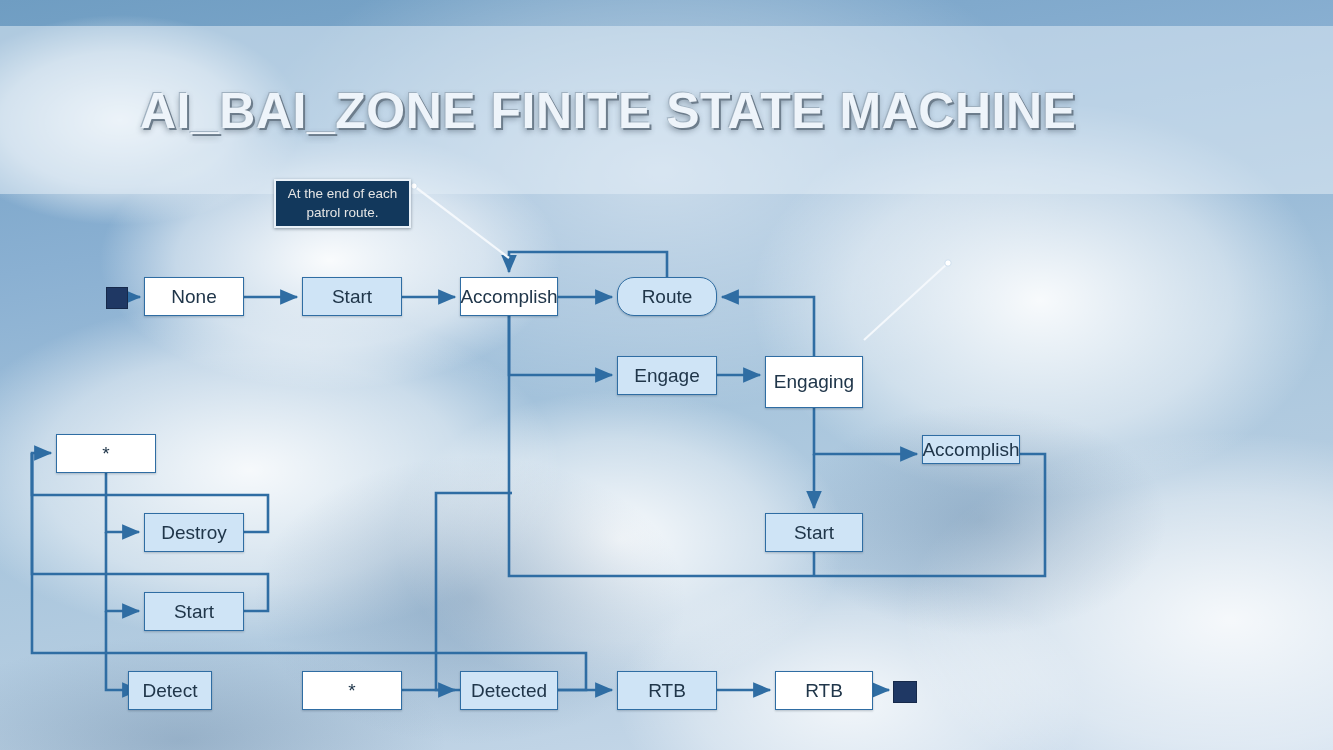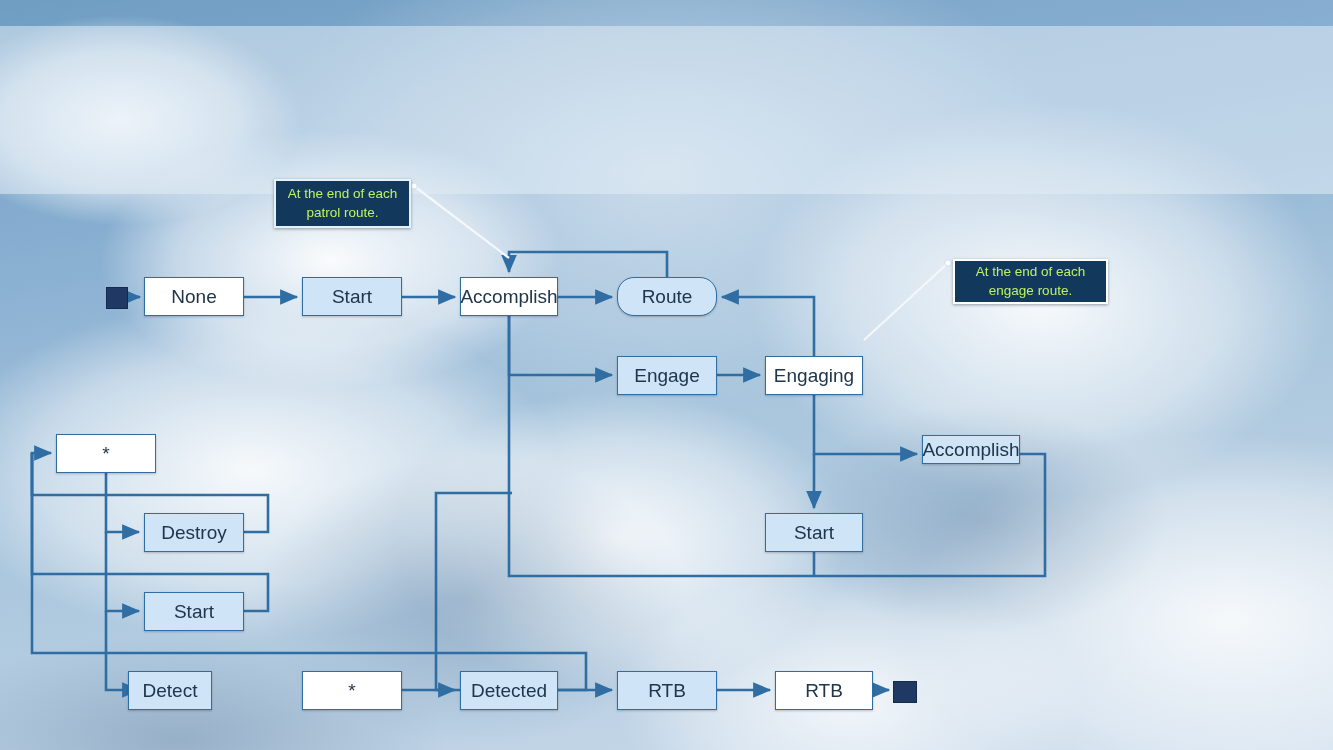--- a/index.html
+++ b/index.html
@@ -79,40 +79,41 @@
   .terminal {
     position: absolute;
     background: #1f3864;
     border: 1px solid #16294a;
   }
   .callout {
     position: absolute;
     box-sizing: border-box;
     background: #12385c;
     border: 2px solid #e9f1f8;
-    color: #bef264;
+    color: #e5e5e5;
     font-size: 13.5px;
     line-height: 1.35;
     text-align: center;
     display: flex;
     align-items: center;
     justify-content: center;
     padding: 4px 8px;
     box-shadow: 0 1px 3px rgba(10,25,40,0.4);
   }
   .callout.light-border { border-color: #ffffff; }
 </style>
 </head>
 <body>
 
 <div id="slide">
   <div class="sky"></div>
   <div class="sky-dark"></div>
 
   <div class="title-band"></div>
+  <div class="title">AI_BAI_ZONE FINITE STATE MACHINE</div>
 
   <div id="diagram">
 
     <svg class="edges" viewBox="0 0 1333 750">
       <defs>
         <marker id="arrow" markerWidth="8" markerHeight="8" refX="6.5" refY="3" orient="auto">
           <path d="M0,0 L7,3 L0,6 z" fill="#2f6da3"></path>
         </marker>
         <marker id="arrowdown" markerWidth="8" markerHeight="8" refX="6.5" refY="3" orient="auto">
           <path d="M0,0 L7,3 L0,6 z" fill="#2f6da3"></path>
@@ -190,21 +191,21 @@
     </div>
     <div class="node white" style="left:460px; top:277px; width:98px; height:39px;">
       <span>Accomplish</span>
     </div>
     <div class="node blue" style="left:617px; top:277px; width:100px; height:39px;border-radius:17px;">
       <span>Route</span>
     </div>
     <div class="node blue" style="left:617px; top:356px; width:100px; height:39px;">
       <span>Engage</span>
     </div>
-    <div class="node white" style="left:765px; top:356px; width:98px; height:39px;">
+    <div class="node white" style="left:765px; top:356px; width:98px; height:52px;">
       <span>Engaging</span>
     </div>
     <div class="node blue" style="left:922px; top:435px; width:98px; height:29px;">
       <span>Accomplish</span>
     </div>
     <div class="node blue" style="left:765px; top:513px; width:98px; height:39px;">
       <span>Start</span>
     </div>
     <div class="node white" style="left:56px; top:434px; width:100px; height:39px;">
       <span>*</span>
@@ -227,18 +228,15 @@
     <div class="node blue" style="left:617px; top:671px; width:100px; height:39px;">
       <span>RTB</span>
     </div>
     <div class="node white" style="left:775px; top:671px; width:98px; height:39px;">
       <span>RTB</span>
     </div>
 
     <div class="callout" style="left:274px; top:179px; width:137px; height:49px;">
       <span>At the end of each patrol route.</span>
     </div>
-    <div class="callout light-border" style="left:953px; top:259px; width:155px; height:45px;">
-      <span>At the end of each engage route.</span>
-    </div>
 
   </div>
 </div>
 
 </body></html>

